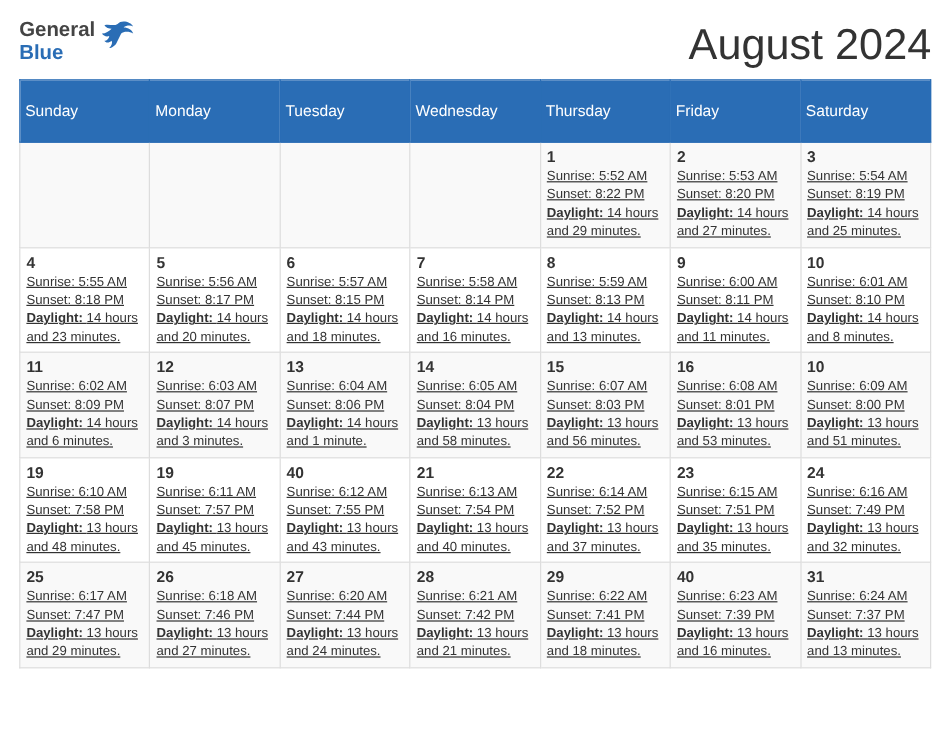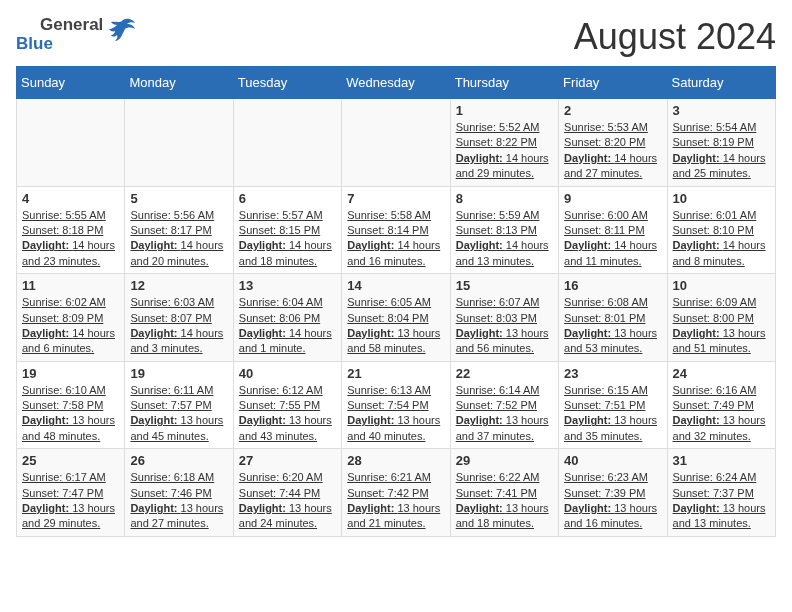--- a/index.html
+++ b/index.html
@@ -41,21 +41,21 @@
     table {
       width: 100%;
       border-collapse: collapse;
       font-size: 11px;
     }
     thead tr {
       background-color: #2a6db5;
       color: #fff;
     }
     thead th {
-      padding: 8px 4px;
+      padding: 18px 4px;
       text-align: left;
       font-size: 13px;
       font-weight: normal;
       border: 1px solid #2a6db5;
     }
     tbody tr {
       border: 1px solid #ccc;
     }
     tbody td {
       vertical-align: top;
@@ -87,21 +87,21 @@
       background-color: #f9f9f9;
     }
   </style>
 </head>
 <body>
 
 <div class="header-area">
   <div class="logo">
     <div class="logo-row">
       <div style="display:flex; flex-direction:column; line-height:1.1;">
-        <span style="font-size:17px; font-weight:bold; color:#444;margin-left:24px;">General</span>
+        <span style="font-size:17px; font-weight:bold; color:#444;">General</span>
         <span style="font-size:17px; font-weight:bold; color:#2a6db5;">Blue</span>
       </div>
       <div style="margin-left:4px; margin-top:-4px;">
         <svg width="30" height="28" viewBox="0 0 30 28">
           <path d="M15 4 C18 0, 26 2, 28 6 C26 5, 22 5, 20 7 C24 7, 27 9, 28 12 C25 10, 20 10, 18 12 L14 20 C13 22, 10 24, 8 24 C10 22, 11 20, 10 18 C8 20, 5 20, 4 18 C6 18, 8 16, 8 14 C6 15, 3 14, 2 12 C5 12, 8 10, 10 8 C8 8, 5 7, 4 5 C8 4, 12 6, 15 4Z" fill="#2a6db5"></path>
         </svg>
       </div>
     </div>
   </div>
   <div class="title-area">

